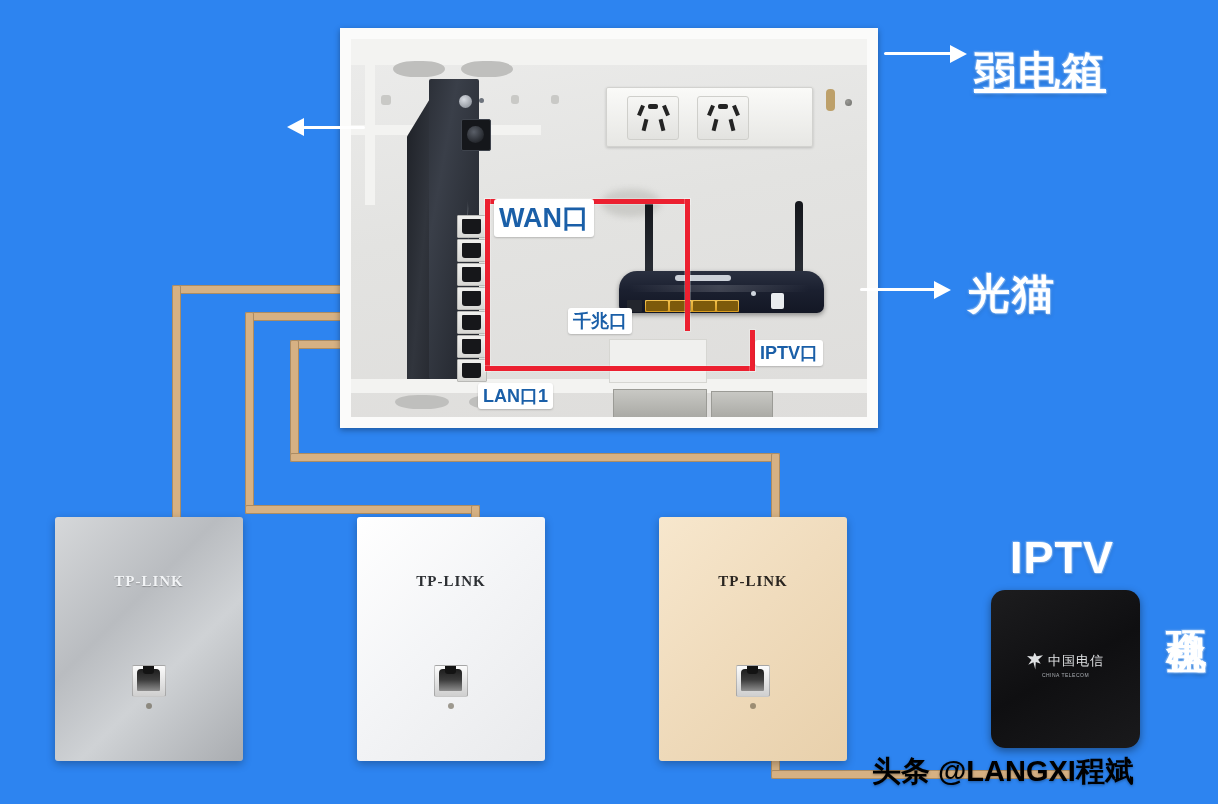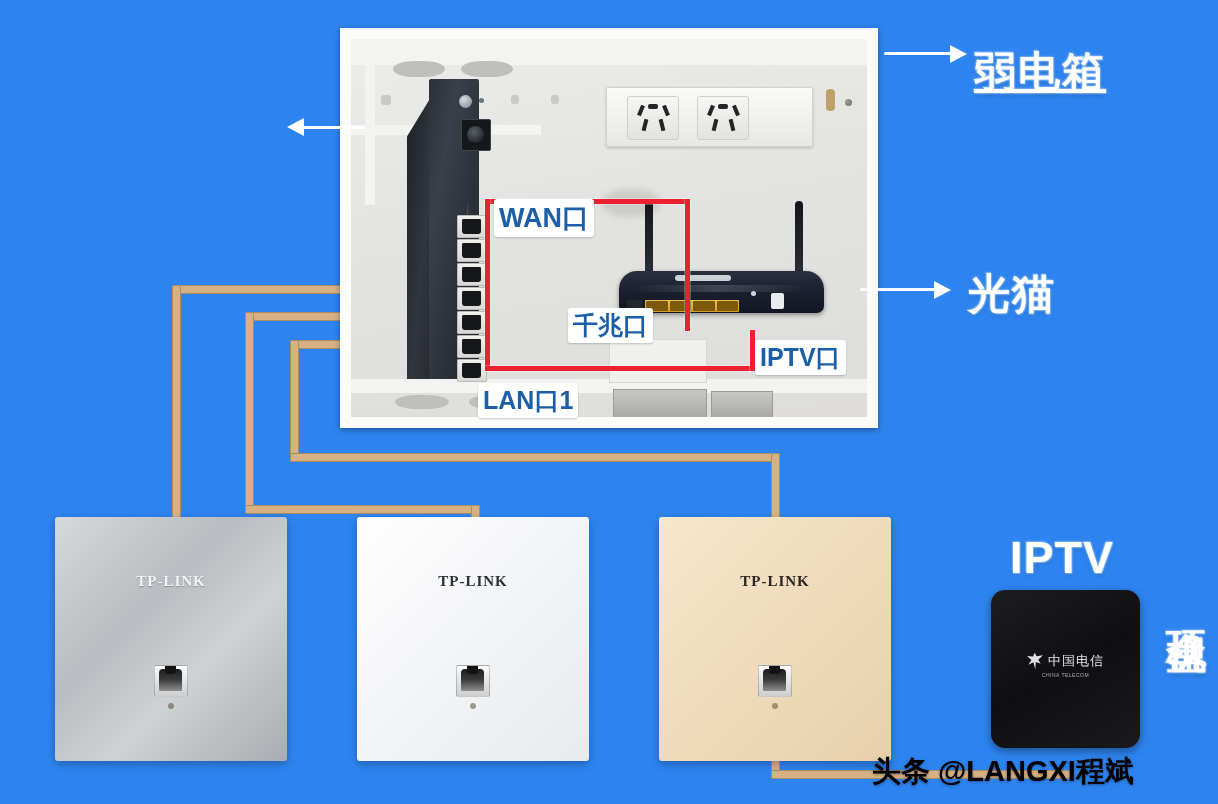--- a/index.html
+++ b/index.html
@@ -143,21 +143,21 @@
   .redline{position:absolute;background:#ec2030;box-shadow:0 0 0 1px rgba(255,255,255,.25);}
 
   
   .cable{position:absolute;background:#d6b183;border-radius:2px;
          box-shadow:0 0 0 1px rgba(120,95,60,.45) inset;}
   .cable-h{height:9px;}
   .cable-v{width:9px;}
 
   
   .ap-panel{
-    position:absolute;width:232px;height:244px;border-radius:3px;
+    position:absolute;width:188px;height:244px;border-radius:3px;
     box-shadow:0 3px 8px rgba(0,0,0,.28);
   }
   #ap-silver{
     left:55px;top:517px;
     background:linear-gradient(135deg,#d6d8da 0%,#b9bcc0 38%,#cfd2d5 62%,#a9acb0 100%);
   }
   #ap-white{
     left:357px;top:517px;
     background:linear-gradient(135deg,#ffffff 0%,#f4f5f7 45%,#e9eaec 100%);
   }
@@ -227,21 +227,21 @@
   .anno-big{font-size:42px;letter-spacing:2px;}
 
   
   .plate{
     position:absolute;color:#1a5fa8;font-weight:bold;white-space:nowrap;
     background:#ffffff;padding:1px 5px;border-radius:3px;
     font-family:"Liberation Sans","DejaVu Sans",sans-serif;
     box-shadow:0 1px 2px rgba(0,0,0,.2);
   }
   .plate-lg{font-size:27px;}
-  .plate-md{font-size:25px;}
+  .plate-md{font-size:18px;}
 
   
   .arrow-line{position:absolute;height:3px;background:#ffffff;border-radius:2px;}
   .arrow-head{position:absolute;width:0;height:0;}
   .arrow-head.right{
     border-top:9px solid transparent;border-bottom:9px solid transparent;
     border-left:17px solid #ffffff;
   }
   .arrow-head.left{
     border-top:9px solid transparent;border-bottom:9px solid transparent;

